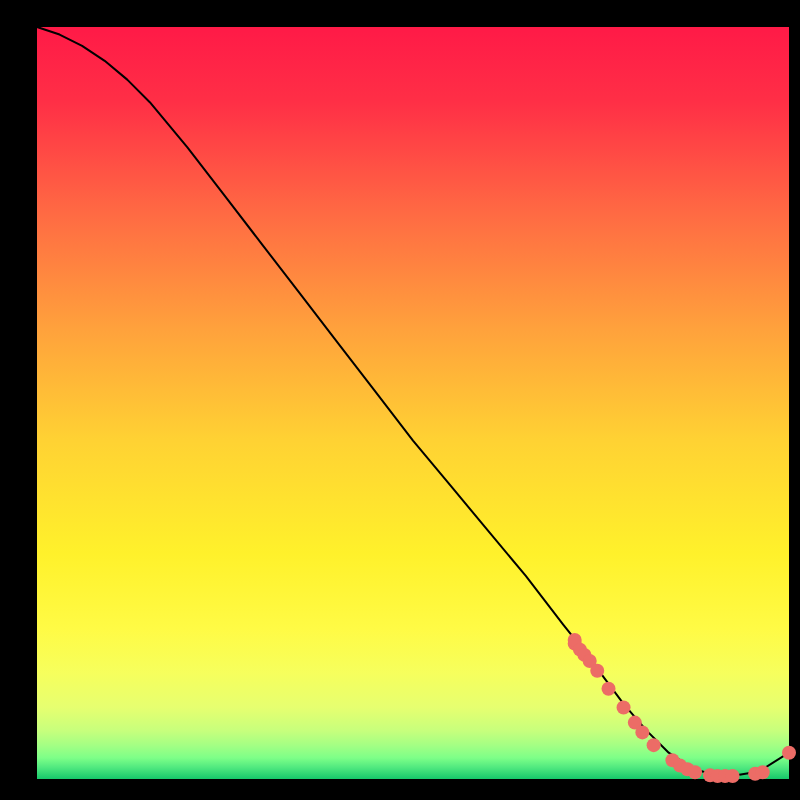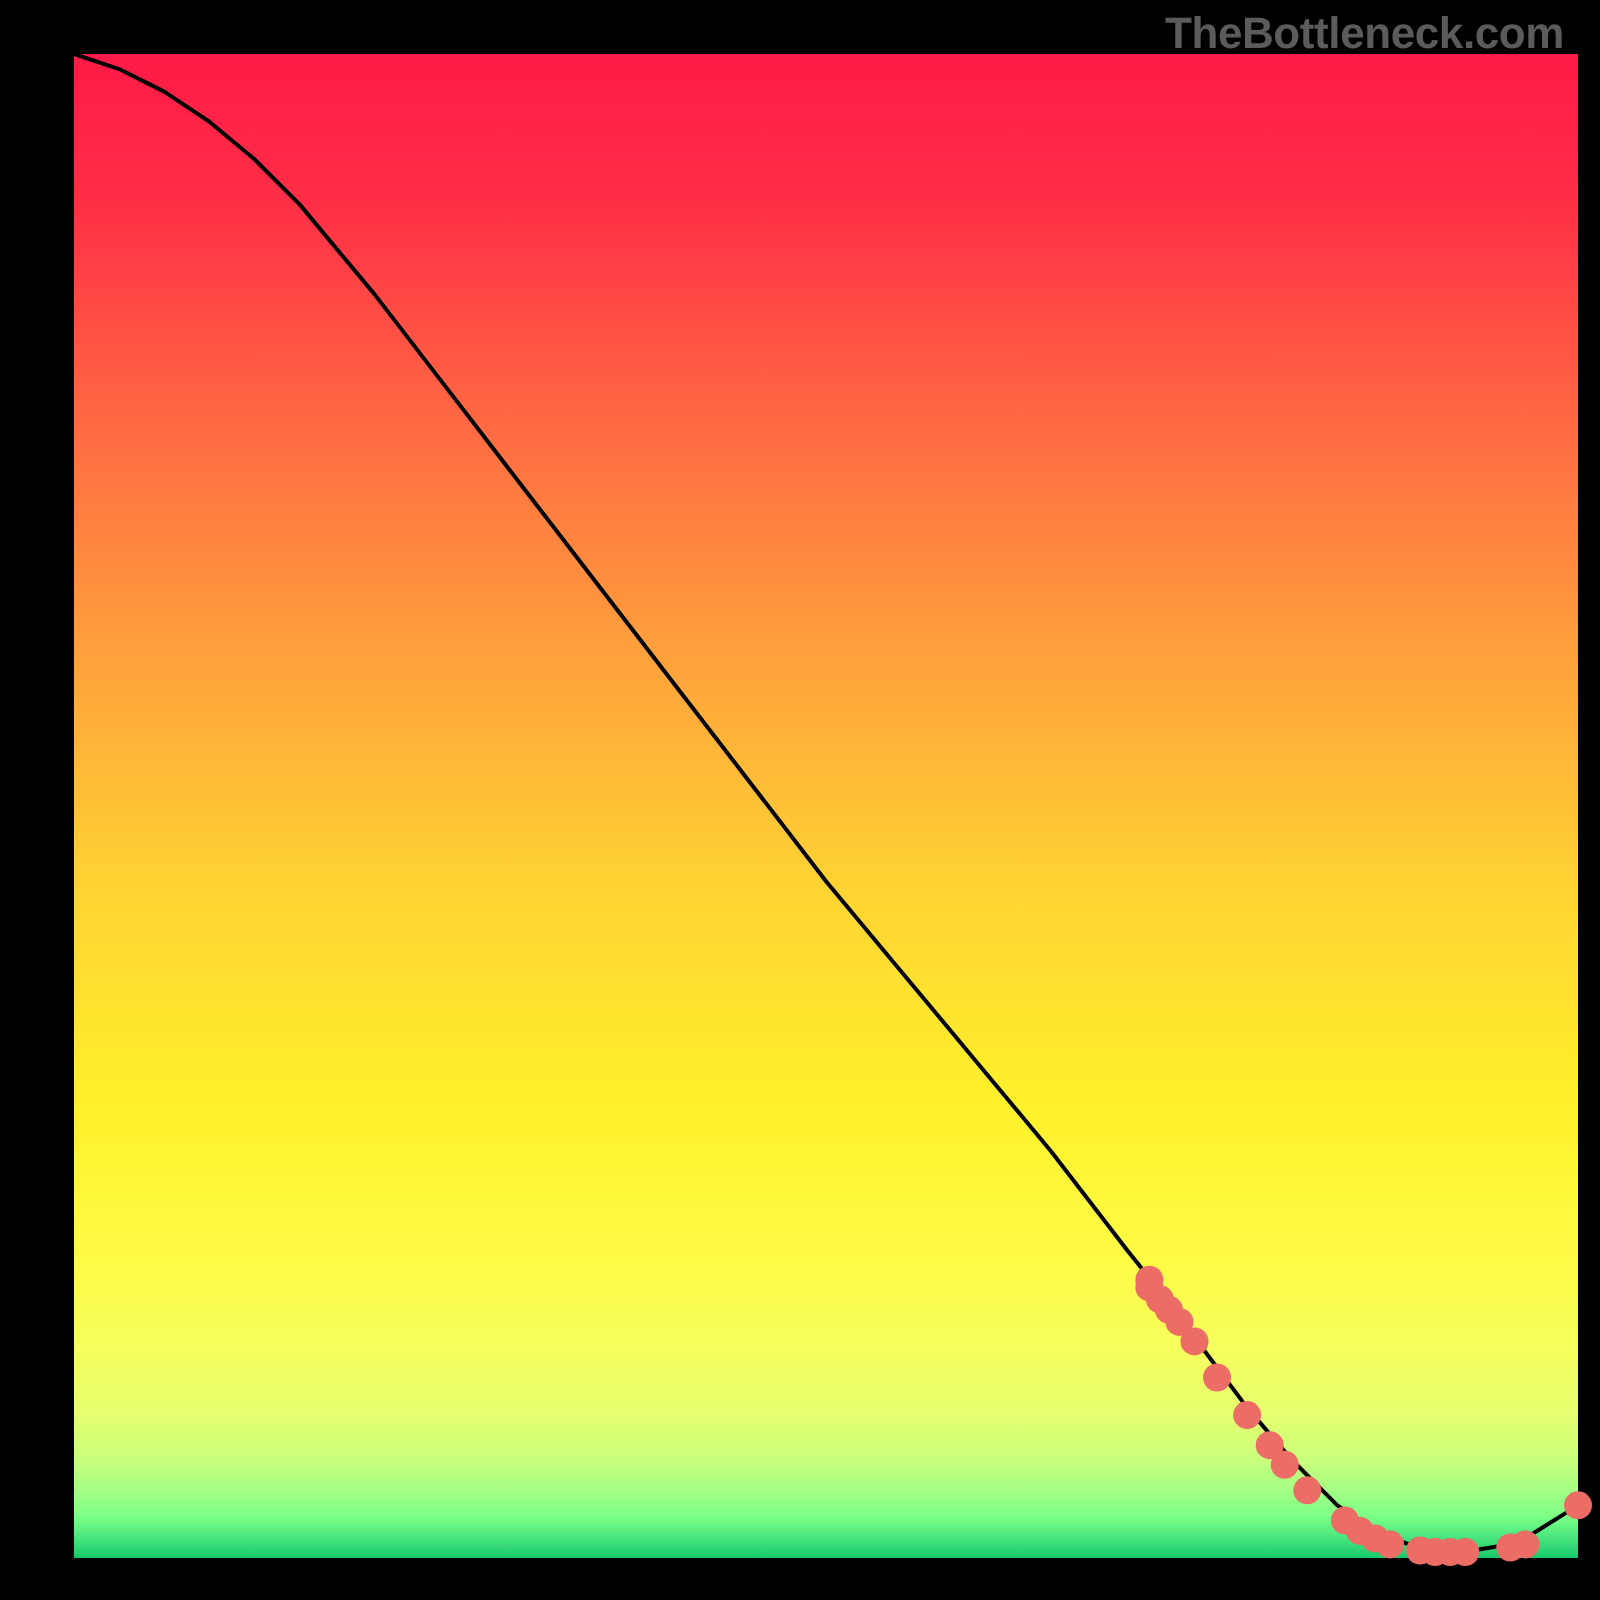--- a/index.html
+++ b/index.html
@@ -24,21 +24,20 @@
     letter-spacing: -0.2px;
   }
   svg {
     display: block;
   }
 </style>
 </head>
 <body>
 
 <div class="container">
-  <div class="watermark">TheBottleneck.com</div>
   <svg id="plot" width="800" height="800">
       <defs>
         <linearGradient id="bg-grad" x1="0" y1="0" x2="0" y2="1">
           <stop offset="0%" stop-color="#ff1a47"></stop>
           <stop offset="10%" stop-color="#ff2f46"></stop>
           <stop offset="25%" stop-color="#ff6b43"></stop>
           <stop offset="40%" stop-color="#ffa13c"></stop>
           <stop offset="55.00000000000001%" stop-color="#ffd233"></stop>
           <stop offset="70%" stop-color="#fff12b"></stop>
           <stop offset="80%" stop-color="#fffb45"></stop>

